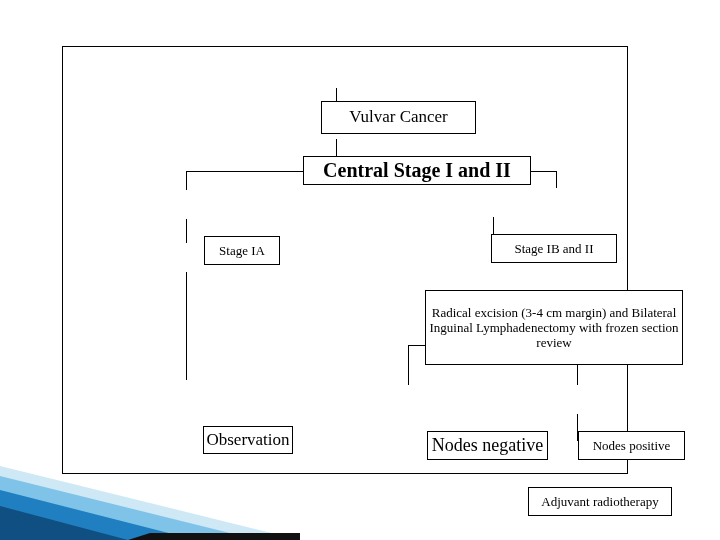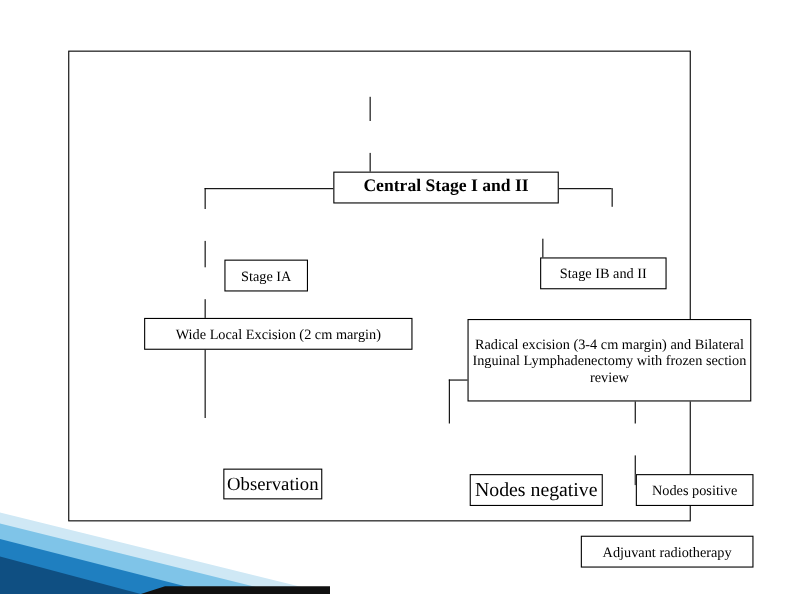--- a/index.html
+++ b/index.html
@@ -54,29 +54,29 @@
     line-height: 1.18;
     z-index: 3;
   }
   .node span { display: block; width: 100%; }
 
   .n-title {
     left: 258px; top: 54px; width: 155px; height: 33px;
     font-size: 17px;
   }
   .n-central {
-    left: 240px; top: 109px; width: 205px; height: 29px;
-    font-size: 16px; font-weight: bold;
+    left: 240px; top: 109px; width: 228px; height: 29px;
+    font-size: 20px; font-weight: bold;
   }
   .n-stage-ia {
     left: 141px; top: 189px; width: 76px; height: 29px;
     font-size: 13px;
   }
   .n-stage-ibii {
-    left: 428px; top: 187px; width: 115px; height: 29px;
+    left: 428px; top: 187px; width: 126px; height: 29px;
     font-size: 13px;
   }
   .n-wle {
     left: 68px; top: 242px; width: 244px; height: 29px;
     font-size: 13px;
   }
   .n-radical {
     left: 362px; top: 243px; width: 258px; height: 75px;
     font-size: 13px;
   }
@@ -86,21 +86,21 @@
   }
   .n-nodes-neg {
     left: 364px; top: 384px; width: 121px; height: 29px;
     font-size: 18px;
   }
   .n-nodes-pos {
     left: 515px; top: 384px; width: 107px; height: 29px;
     font-size: 13px;
   }
   .n-adjuvant {
-    left: 465px; top: 440px; width: 157px; height: 29px;
+    left: 465px; top: 440px; width: 144px; height: 29px;
     font-size: 13px;
   }
 
   
   .line {
     position: absolute;
     background: #000000;
     z-index: 1;
   }
   .v { width: 1px; }
@@ -129,36 +129,36 @@
     <div class="line v" style="left:493px; top:124px; height:17px;"></div>
     <div class="line v" style="left:123px; top:172px; height:24px;"></div>
     <div class="line v" style="left:430px; top:170px; height:27px;"></div>
     <div class="line v" style="left:123px; top:225px; height:108px;"></div>
     <div class="line v" style="left:430px; top:272px; height:26px;"></div>
     <div class="line h" style="left:345px; top:298px; width:169px;"></div>
     <div class="line v" style="left:345px; top:298px; height:40px;"></div>
     <div class="line v" style="left:514px; top:298px; height:40px;"></div>
     <div class="line v" style="left:514px; top:367px; height:27px;"></div>
 
+    <div class="node n-title">
+      <span>Vulvar Cancer</span>
+    </div>
 
     <div class="node n-central">
       <span>Central Stage I and II</span>
     </div>
 
     <div class="node n-stage-ia">
       <span>Stage IA</span>
     </div>
 
     <div class="node n-stage-ibii">
       <span>Stage IB and II</span>
     </div>
 
-    <div class="node n-wle">
-      <span>Wide Local Excision (2 cm margin)</span>
-    </div>
 
     <div class="node n-radical">
       <span>Radical excision (3-4 cm margin) and Bilateral Inguinal Lymphadenectomy with frozen section review</span>
     </div>
 
     <div class="node n-observation">
       <span>Observation</span>
     </div>
 
     <div class="node n-nodes-neg">

